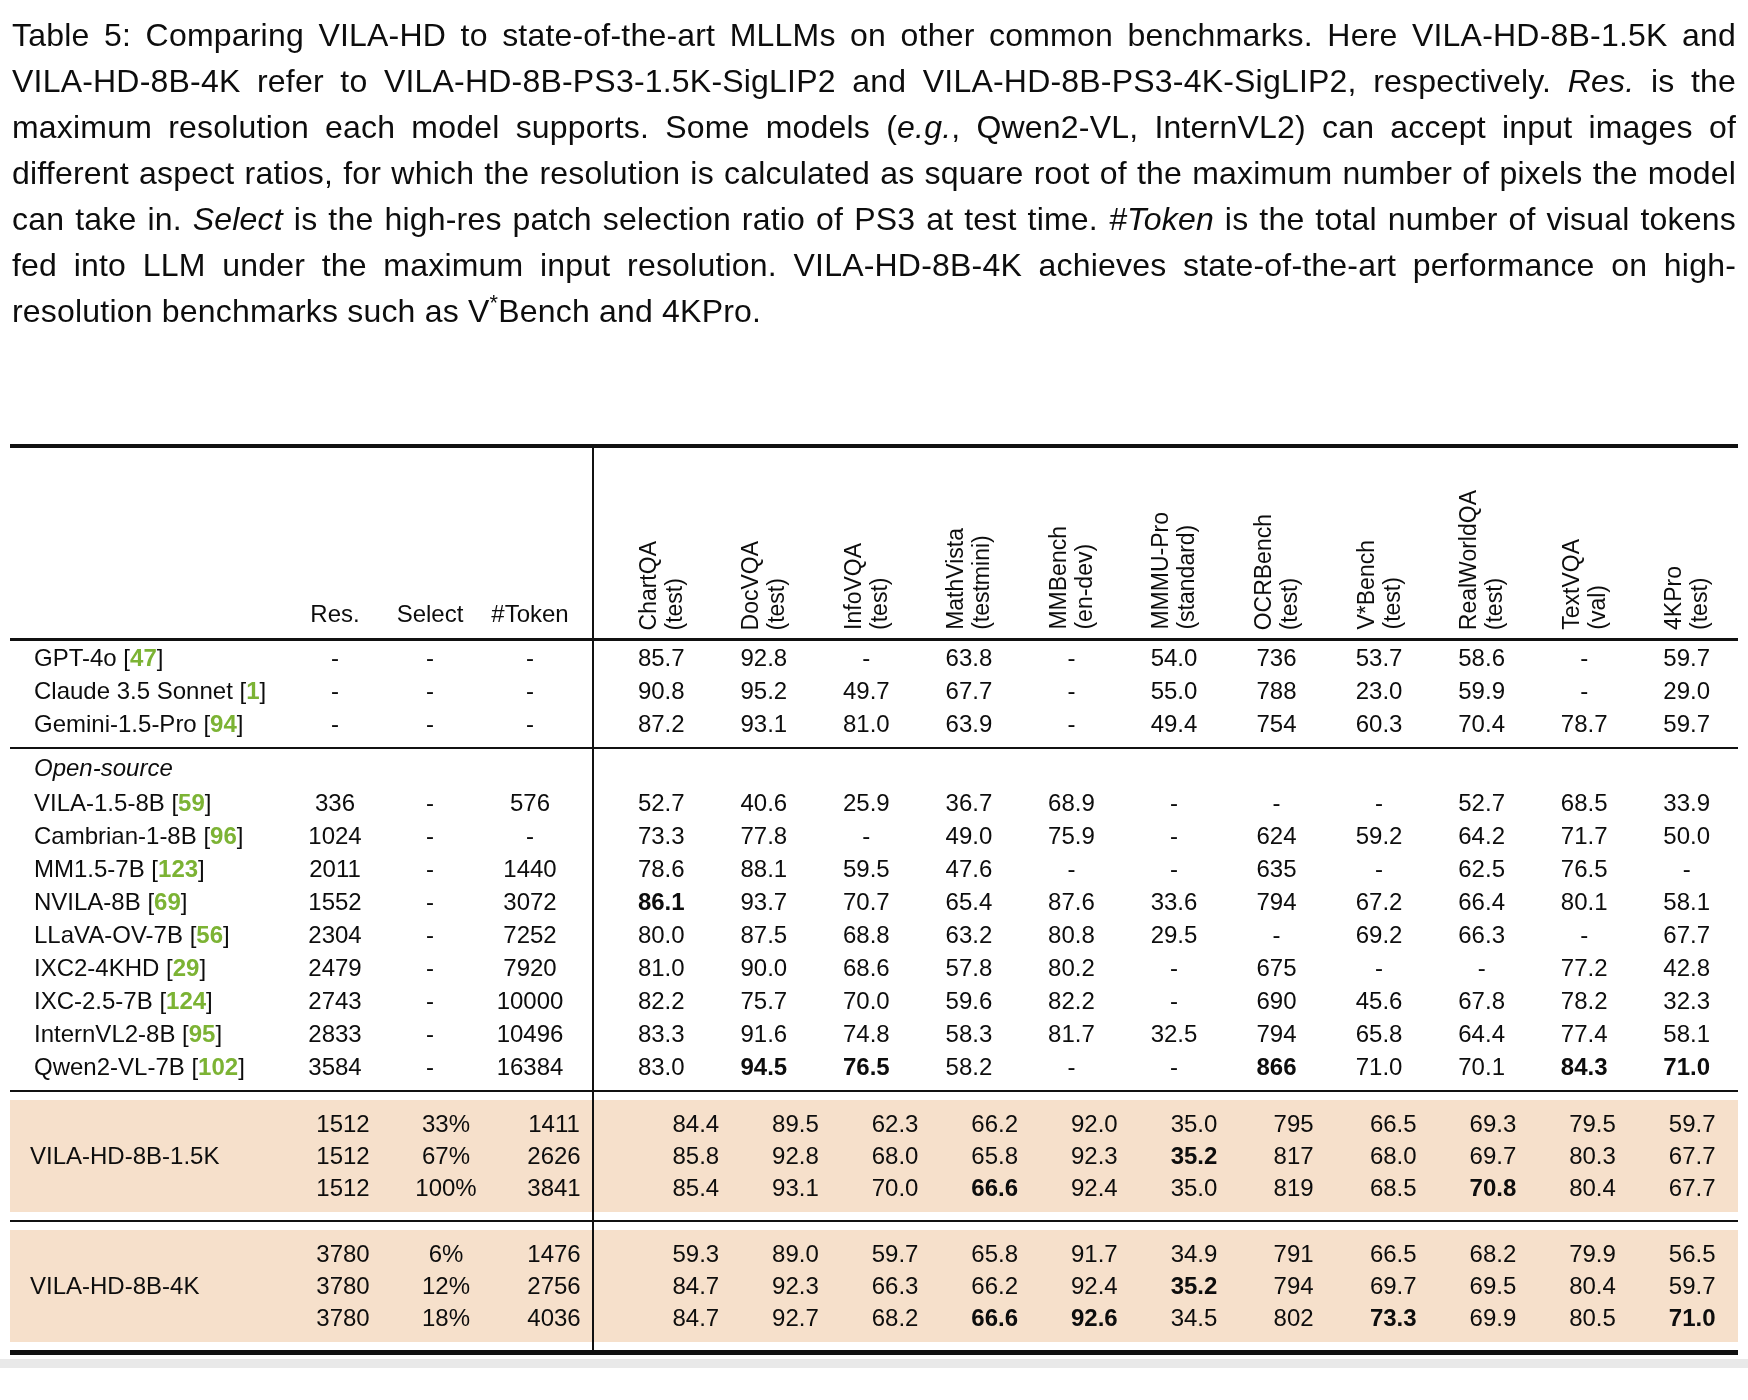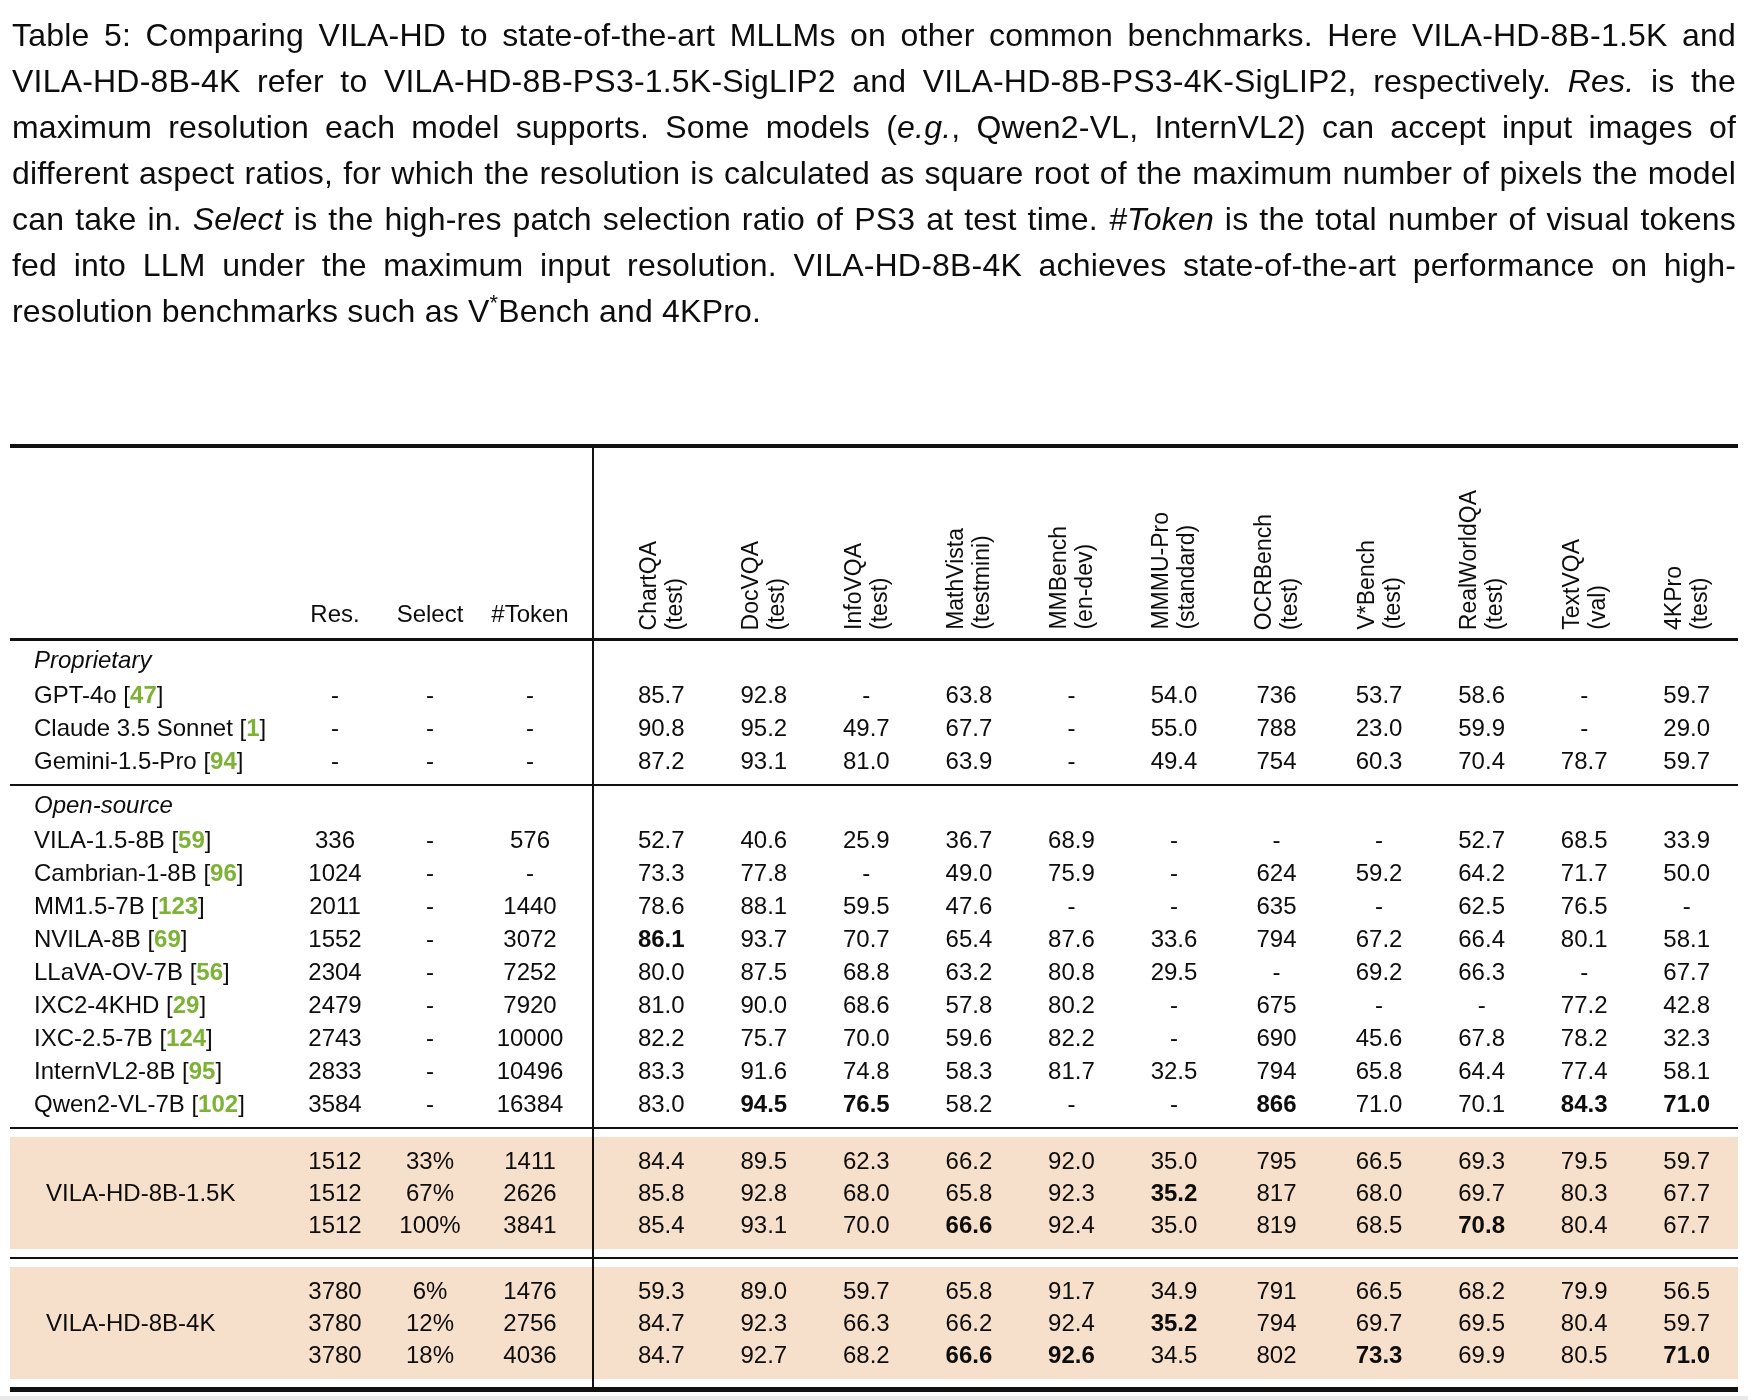--- a/index.html
+++ b/index.html
@@ -43,22 +43,22 @@
   }
   .cell{font-size:24px;text-align:center;white-space:nowrap;}
   .model-cell{text-align:left;padding-left:24px;}
   .label-row{height:37px;}
   .section{padding-bottom:7px;}
   .row{height:33px;}
   .section-label{font-style:italic;}
   .cite{color:var(--cite);font-weight:bold;}
   .bold{font-weight:700;}
   .hl-block{position:relative;background:var(--hl);padding:8px 0;margin:8px 0;}
-  .hl-block .row{height:32px;}
-  .hl-label{position:absolute;left:36px;top:50%;transform:translateY(-50%);font-size:24px;}
+  .hl-block .row{height:32px;gap:8px;}
+  .hl-label{position:absolute;left:20px;top:50%;transform:translateY(-50%);font-size:24px;}
   .vline{position:absolute;left:582px;top:4px;bottom:2px;width:1.6px;background:var(--rule);}
   .gray-strip{height:9px;background:var(--strip);margin-top:4px;}
 </style>
 </head>
 <body>
 
 <div class="caption"><span class="seg-normal">Table 5: </span><span class="seg-bold">Comparing VILA-HD to state-of-the-art MLLMs on other common benchmarks.</span><span class="seg-normal"> Here VILA-HD-8B-1.5K and VILA-HD-8B-4K refer to </span><span class="seg-bold">VILA-HD-8B-PS3-1.5K-SigLIP2</span><span class="seg-normal"> and </span><span class="seg-bold">VILA-HD-8B-PS3-4K-SigLIP2</span><span class="seg-normal">, respectively. </span><span class="seg-italic">Res.</span><span class="seg-normal"> is the maximum resolution each model supports. Some models (</span><span class="seg-italic">e.g.</span><span class="seg-normal">, Qwen2-VL, InternVL2) can accept input images of different aspect ratios, for which the resolution is calculated as square root of the maximum number of pixels the model can take in. </span><span class="seg-italic">Select</span><span class="seg-normal"> is the high-res patch selection ratio of PS3 at test time. </span><span class="seg-italic">#Token</span><span class="seg-normal"> is the total number of visual tokens fed into LLM under the maximum input resolution. VILA-HD-8B-4K achieves state-of-the-art performance on high-resolution benchmarks such as V</span><span class="seg-sup">*</span><span class="seg-normal">Bench and 4KPro.</span></div>
 
 <div class="tbl">
   <div class="rule rule-top"></div>
@@ -131,23 +131,20 @@
       <div class="rot-cell">
         <div class="rot">
           <div class="rot-line">4KPro</div>
           <div class="rot-line">(test)</div>
         </div>
       </div>
     </div>
   <div class="rule rule-head"></div>
   <div>
       <div class="section">
-        <div class="grid label-row">
-          <div class="cell model-cell section-label">Proprietary</div>
-        </div>
         <div class="grid row">
           <div class="cell model-cell"><span>GPT-4o</span> [<span class="cite">47</span>]</div>
           <div class="cell">-</div>
           <div class="cell">-</div>
           <div class="cell">-</div>
           <div></div>
           <div class="cell">85.7</div>
           <div class="cell">92.8</div>
           <div class="cell">-</div>
           <div class="cell">63.8</div>

